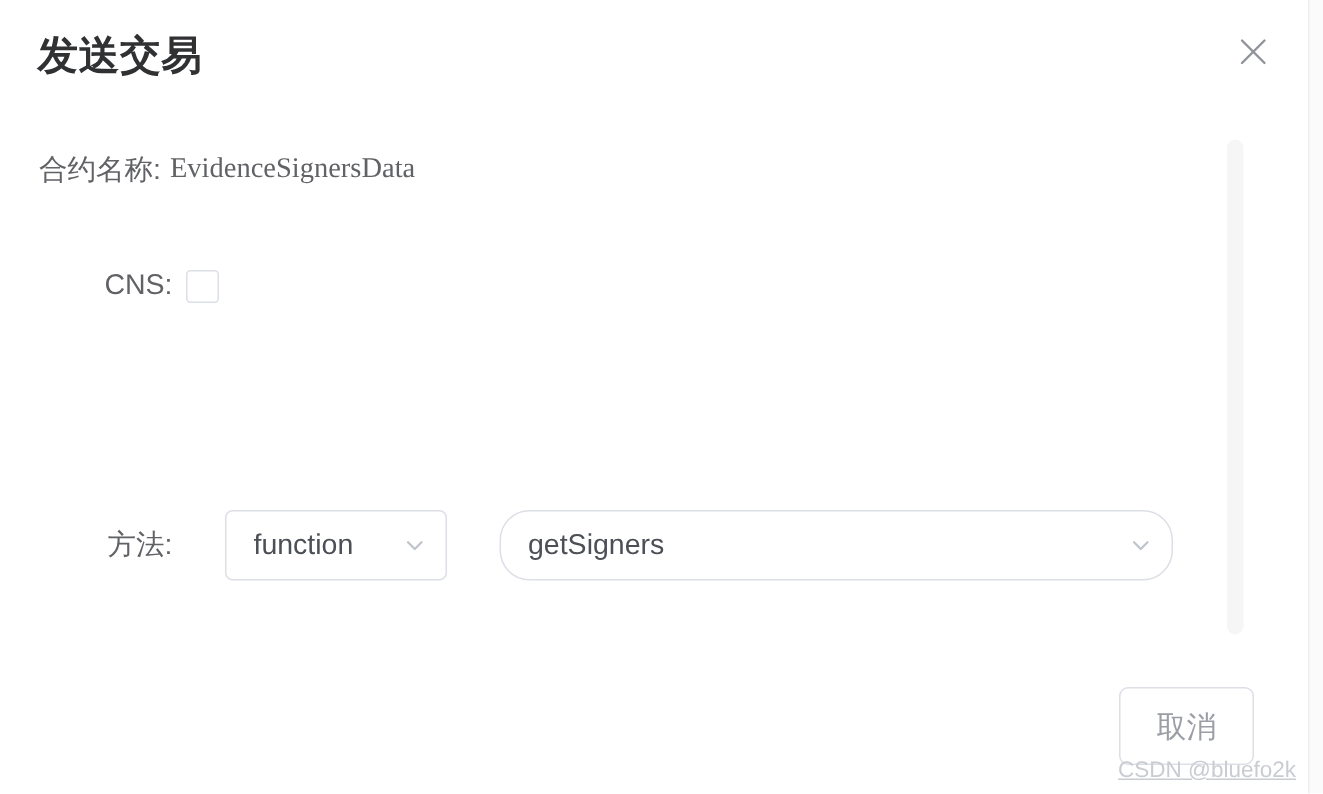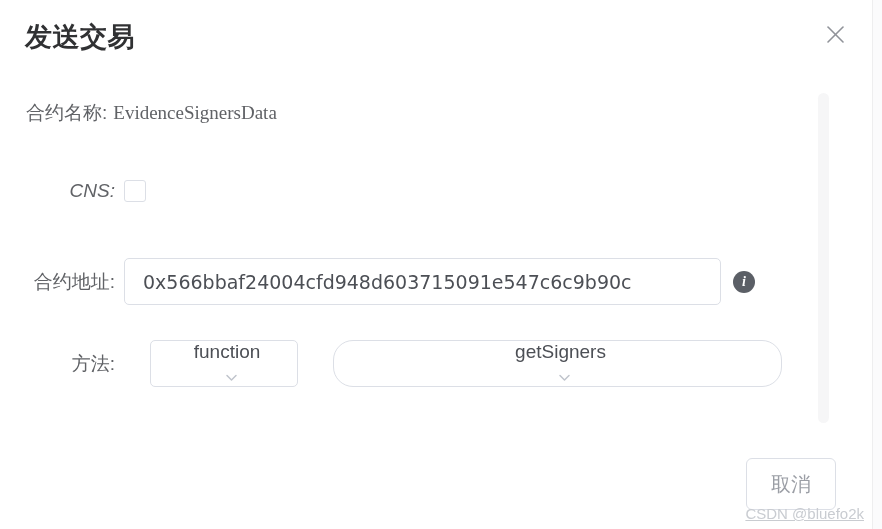--- a/index.html
+++ b/index.html
@@ -79,21 +79,21 @@
 
   .field-row {
     position: absolute;
     left: 0;
     width: 810px;
     display: flex;
     align-items: center;
   }
 
   .row-contract-name { top: 22px;  padding-left: 26px; }
-  .row-cns           { top: 100px; font-style: italic; }
+  .row-cns           { top: 100px; }
   .row-address       { top: 180px; }
   .row-method        { top: 262px; gap: 26px; }
 
   .form-label {
     font-size: 19px;
     color: #606266;
     line-height: 26px;
     white-space: nowrap;
     text-align: right;
   }
@@ -158,21 +158,20 @@
   .select-control {
     height: 47px;
     border: 1px solid #dcdfe6;
     border-radius: 5px;
     background: #ffffff;
     display: flex;
     align-items: center;
     padding: 0 12px 0 18px;
     cursor: pointer;
     position: relative;
-    flex-direction: column;
   }
   .select-type  { width: 148px; }
   .select-method{ width: 449px; margin-left: 9px; border-radius: 20px; }
 
   .select-value {
     font-size: 19px;
     color: #4c4f55;
     white-space: nowrap;
     overflow: hidden;
     text-overflow: ellipsis;
@@ -277,25 +276,20 @@
     <div class="field-row row-contract-name">
       <span class="static-text">合约名称:</span>
       <span class="static-text" style="margin-left:6px;font-family:Liberation Serif, serif;">EvidenceSignersData</span>
     </div>
 
     <div class="field-row row-cns">
       <span class="form-label label-cell">CNS:</span>
       <span class="checkbox-box"></span>
     </div>
 
-    <div class="field-row row-address">
-      <span class="form-label label-cell">合约地址:</span>
-      <input class="text-input" type="text" value="0x566bbaf24004cfd948d603715091e547c6c9b90c" style="">
-      <span class="info-icon">i</span>
-    </div>
 
     <div class="field-row row-method">
       <span class="form-label label-cell">方法:</span>
 
       <div class="select-control select-type">
         <span class="select-value">function</span>
         <span class="chevron">
           <svg width="17" height="17" viewBox="0 0 17 17" fill="none" stroke="currentColor" stroke-width="1.5" stroke-linecap="round" stroke-linejoin="round">
             <polyline points="4,6.5 8.5,11 13,6.5"></polyline>
           </svg>

